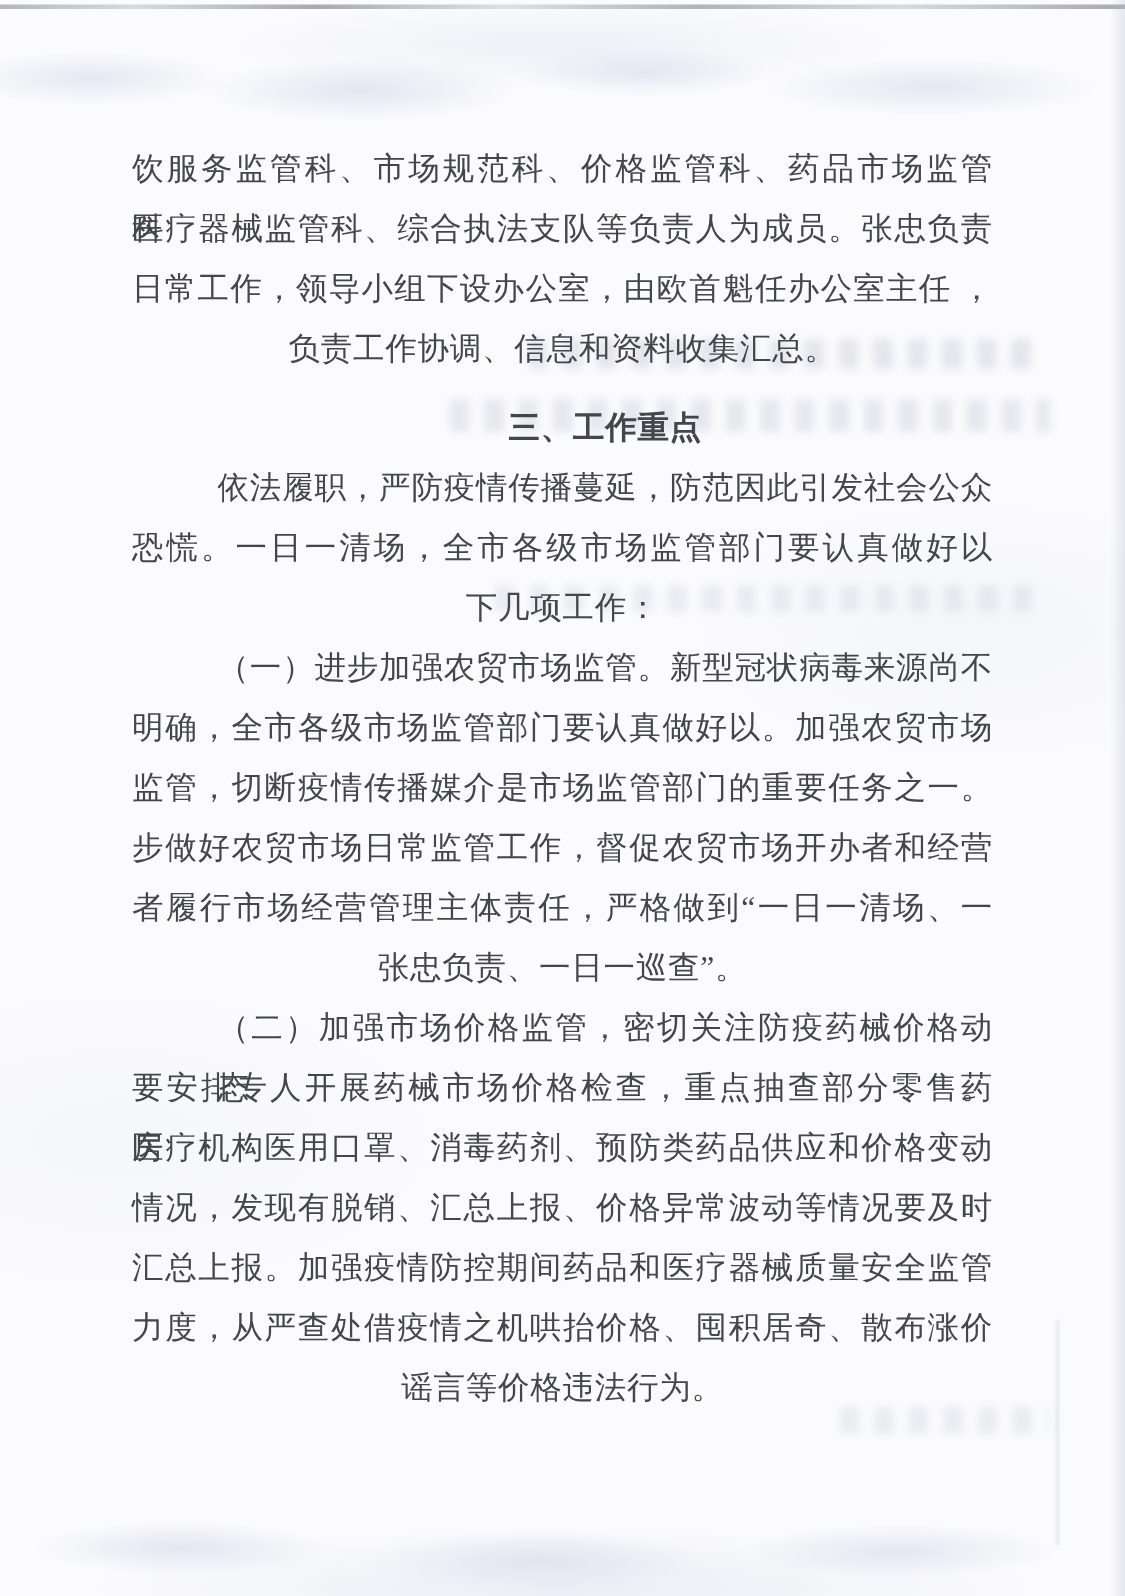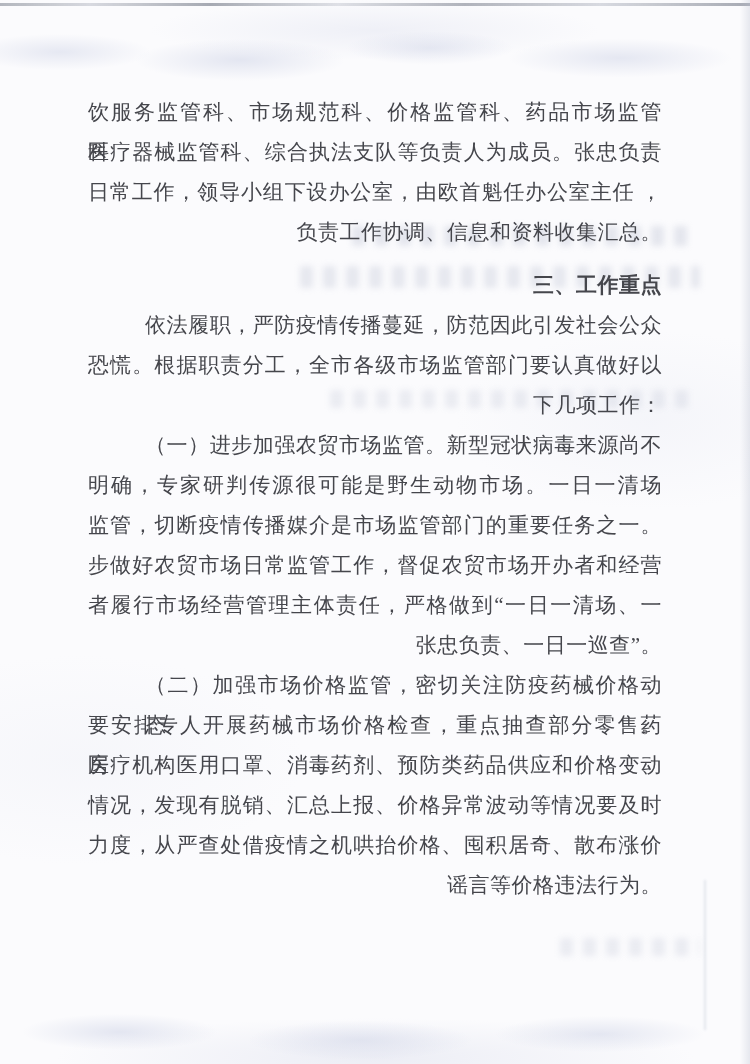--- a/index.html
+++ b/index.html
@@ -91,21 +91,21 @@
     height: 40px;
     line-height: 40px;
     font-size: 21px;
     letter-spacing: .5px;
     white-space: normal;
   }
   .fill {
     text-align: justify;
     text-align-last: justify;
   }
-  .end  { text-align: right; }
+  .end  { text-align: center; }
   .ind  { padding-left: 57px; }
   .head { font-weight: 700; margin-top: 13px; }
 </style>
 </head>
 <body>
 
 <div class="page">
 
   <div class="top-edge"></div>
   <div class="right-edge"></div>
@@ -116,29 +116,30 @@
   <div class="ghost g3"></div>
   <div class="ghost g4"></div>
 
   <div class="doc-body">
     <div class="ln fill">饮服务监管科、市场规范科、价格监管科、药品市场监管科、</div>
     <div class="ln fill">医疗器械监管科、综合执法支队等负责人为成员。张忠负责</div>
     <div class="ln fill">日常工作，领导小组下设办公室，由欧首魁任办公室主任 ，</div>
     <div class="ln end">负责工作协调、信息和资料收集汇总。</div>
     <div class="ln head ind end">三、工作重点</div>
     <div class="ln fill ind">依法履职，严防疫情传播蔓延，防范因此引发社会公众</div>
-    <div class="ln fill">恐慌。根据职责分工，全市各级市场监管部门要认真做好以</div>
+    <div class="ln fill">恐慌。一日一清场，全市各级市场监管部门要认真做好以</div>
     <div class="ln end">下几项工作：</div>
     <div class="ln fill ind">（一）进步加强农贸市场监管。新型冠状病毒来源尚不</div>
-    <div class="ln fill">明确，专家研判传源很可能是野生动物市场。一日一清场</div>
+    <div class="ln fill">明确，全市各级市场监管部门要认真做好以。加强农贸市场</div>
     <div class="ln fill">监管，切断疫情传播媒介是市场监管部门的重要任务之一。</div>
     <div class="ln fill">步做好农贸市场日常监管工作，督促农贸市场开办者和经营</div>
     <div class="ln fill">者履行市场经营管理主体责任，严格做到“一日一清场、一</div>
     <div class="ln end">张忠负责、一日一巡查”。</div>
     <div class="ln fill ind">（二）加强市场价格监管，密切关注防疫药械价格动态。</div>
     <div class="ln fill">要安排专人开展药械市场价格检查，重点抽查部分零售药房、</div>
     <div class="ln fill">医疗机构医用口罩、消毒药剂、预防类药品供应和价格变动</div>
     <div class="ln fill">情况，发现有脱销、汇总上报、价格异常波动等情况要及时</div>
+    <div class="ln fill">汇总上报。加强疫情防控期间药品和医疗器械质量安全监管</div>
     <div class="ln fill">力度，从严查处借疫情之机哄抬价格、囤积居奇、散布涨价</div>
     <div class="ln end">谣言等价格违法行为。</div>
   </div>
 
 </div>
 
 </body></html>

